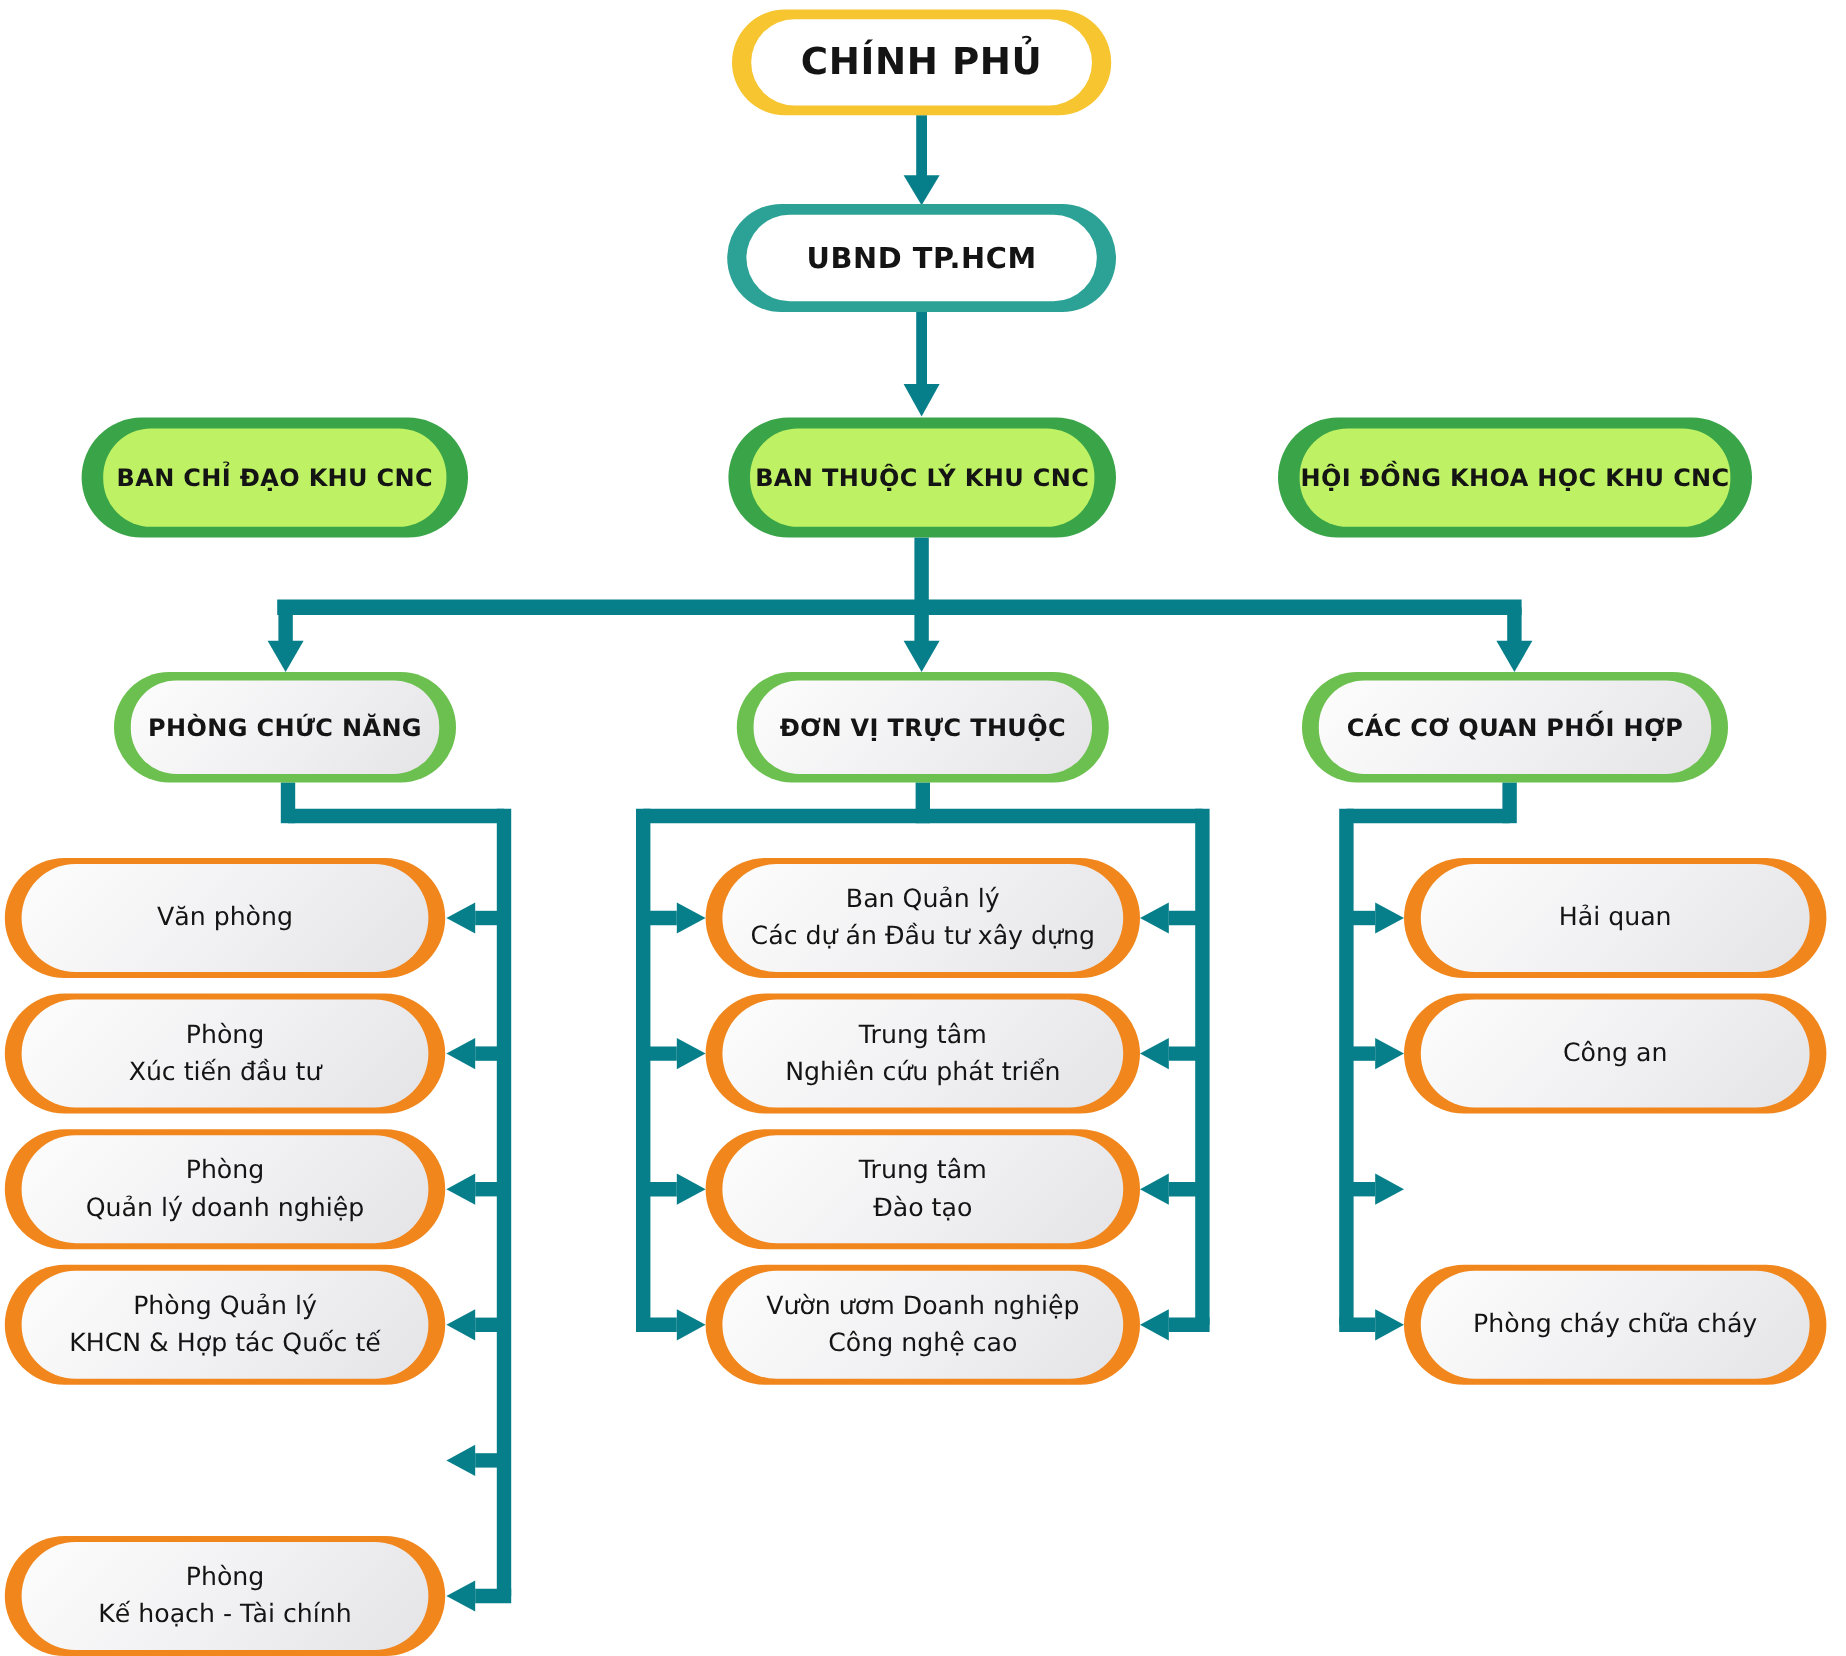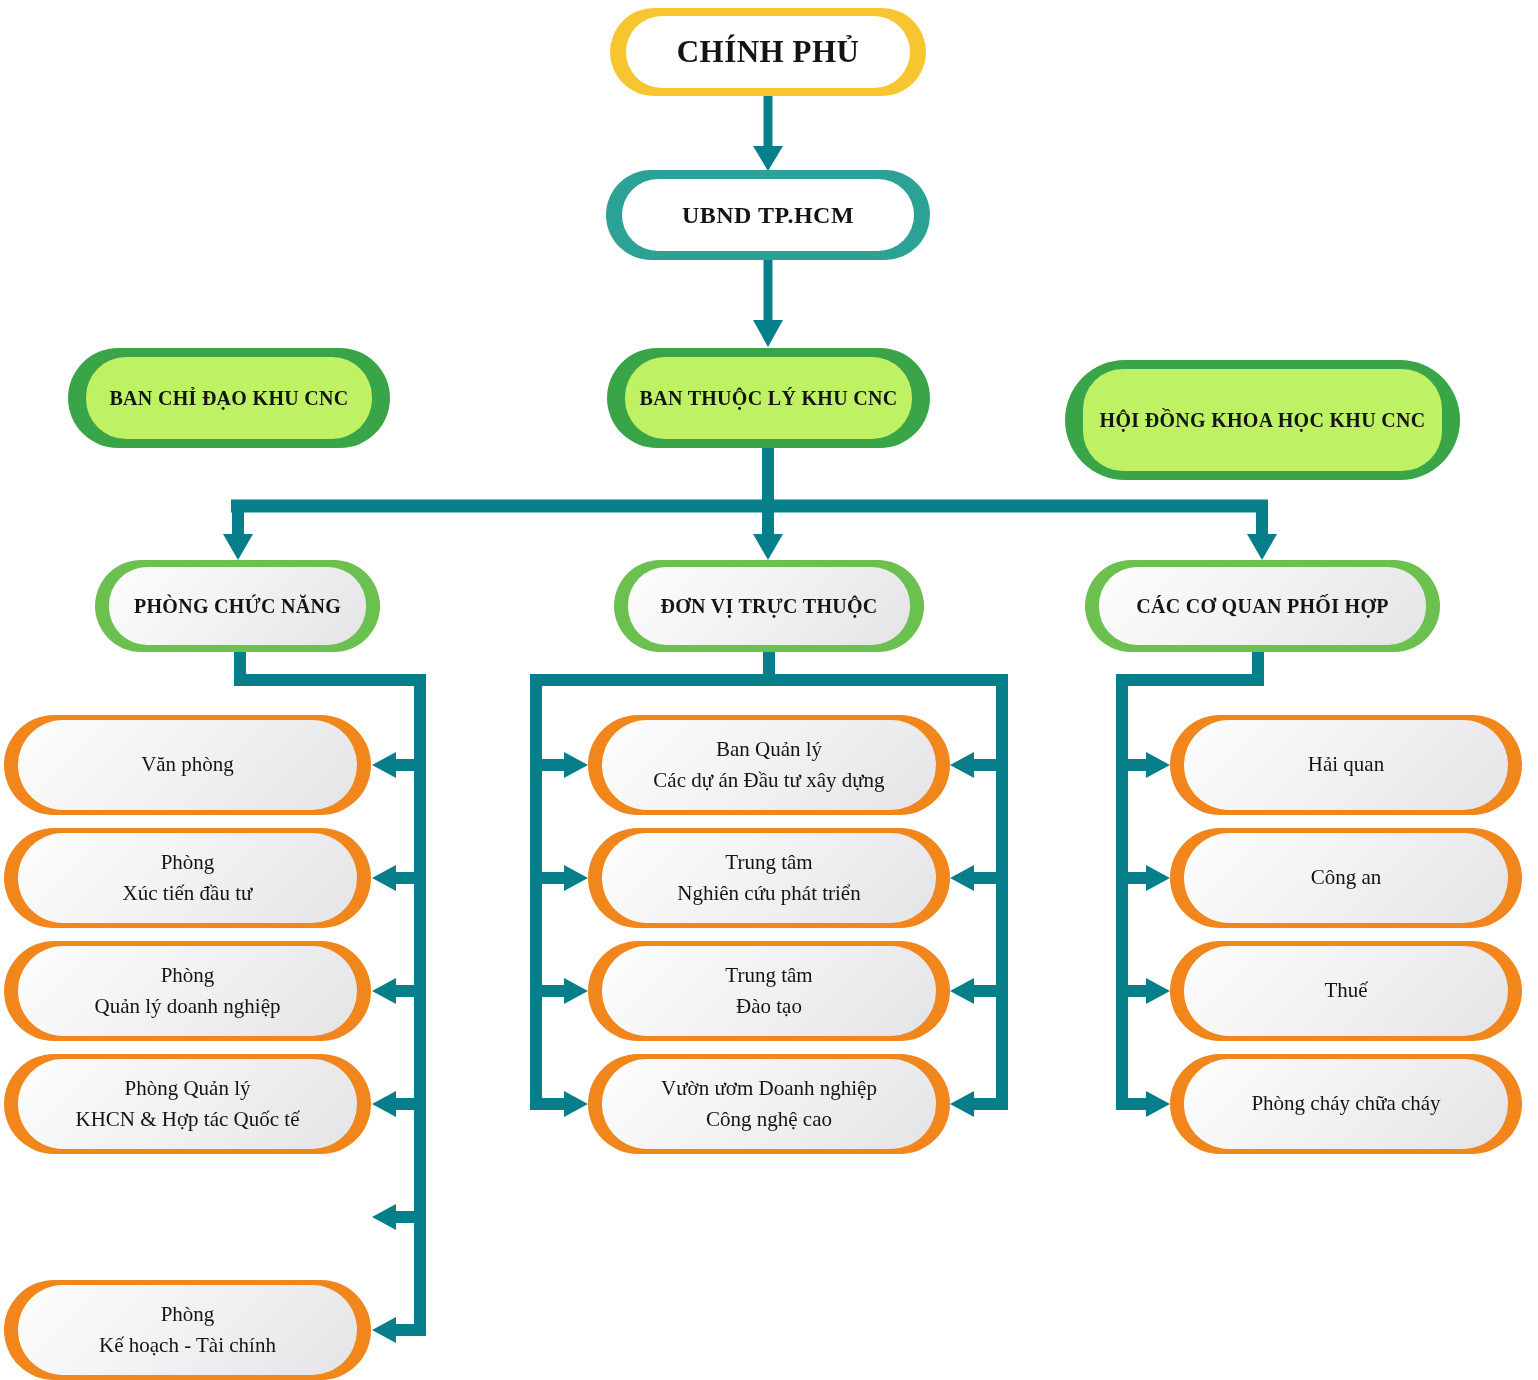--- a/index.html
+++ b/index.html
@@ -10,21 +10,21 @@
   *{margin:0;padding:0;box-sizing:border-box;}
   body{background:#fff;font-family:"DejaVu Sans","Liberation Sans",sans-serif;color:var(--ink);}
   .stage{position:relative;width:1538px;height:1380px;background:#fff;overflow:hidden;}
   .connectors{position:absolute;left:0;top:0;width:1538px;height:1380px;}
   .connectors path{stroke:var(--line);fill:none;}
   .connectors polygon{fill:var(--line);stroke:none;}
   .w9{stroke-width:9px;}
   .w12{stroke-width:12px;}
   .w13{stroke-width:13px;}
 
-  .node{position:absolute;border-radius:999px;font-family:Liberation Serif, serif;}
+  .node{position:absolute;border-radius:999px;}
   .node .inner{
     position:absolute;display:flex;align-items:center;justify-content:center;
     text-align:center;white-space:pre-line;color:var(--ink);
   }
   .grad{background:linear-gradient(135deg,var(--fill-from) 0%,#F0F0F2 55%,var(--fill-to) 100%);}
 
   .n-top{background:var(--yellow);}
   .n-top .inner{inset:8px 16px;border-radius:38px;background:#fff;font-size:31px;font-weight:700;letter-spacing:.5px;}
 
   .n-city{background:var(--teal);}
@@ -126,21 +126,21 @@
   <div class="node n-city" style="left:606px;top:170px;width:324px;height:90px">
     <div class="inner">UBND TP.HCM</div>
   </div>
 
   <div class="node n-l2" style="left:68px;top:348px;width:322px;height:100px">
     <div class="inner">BAN CHỈ ĐẠO KHU CNC</div>
   </div>
   <div class="node n-l2" style="left:607px;top:348px;width:323px;height:100px">
     <div class="inner">BAN THUỘC LÝ KHU CNC</div>
   </div>
-  <div class="node n-l2" style="left:1065px;top:360px;width:395px;height:120px">
+  <div class="node n-l2" style="left:1065px;top:348px;width:395px;height:100px">
     <div class="inner">HỘI ĐỒNG KHOA HỌC KHU CNC</div>
   </div>
 
   <div class="node n-l3" style="left:95px;top:560px;width:285px;height:92px">
     <div class="inner grad">PHÒNG CHỨC NĂNG</div>
   </div>
   <div class="node n-l3" style="left:614px;top:560px;width:310px;height:92px">
     <div class="inner grad">ĐƠN VỊ TRỰC THUỘC</div>
   </div>
   <div class="node n-l3" style="left:1085px;top:560px;width:355px;height:92px">
@@ -183,20 +183,17 @@
     <div class="inner grad">Vườn ươm Doanh nghiệp
 Công nghệ cao</div>
   </div>
 
   <div class="node n-item" style="left:1170px;top:715px;width:352px;height:100px">
     <div class="inner grad">Hải quan</div>
   </div>
   <div class="node n-item" style="left:1170px;top:828px;width:352px;height:100px">
     <div class="inner grad">Công an</div>
   </div>
-  <div class="node n-item" style="left:1170px;top:941px;width:352px;height:100px">
-    <div class="inner grad">Thuế</div>
-  </div>
   <div class="node n-item" style="left:1170px;top:1054px;width:352px;height:100px">
     <div class="inner grad">Phòng cháy chữa cháy</div>
   </div>
 
 </div>
 
 </body></html>

